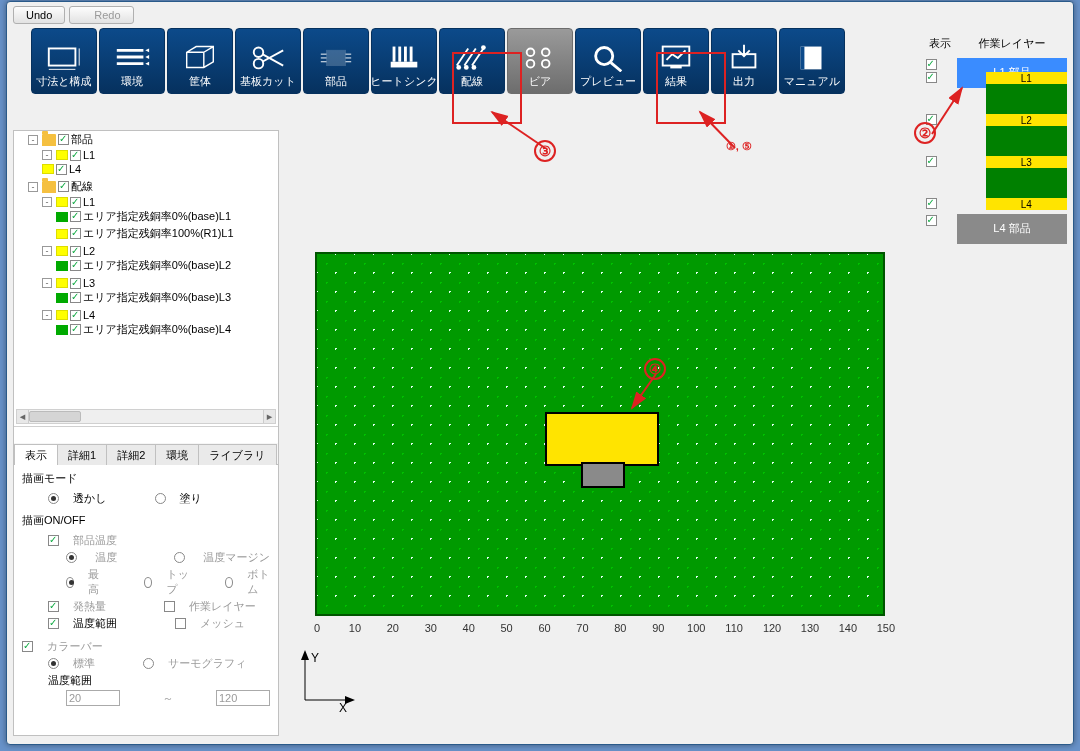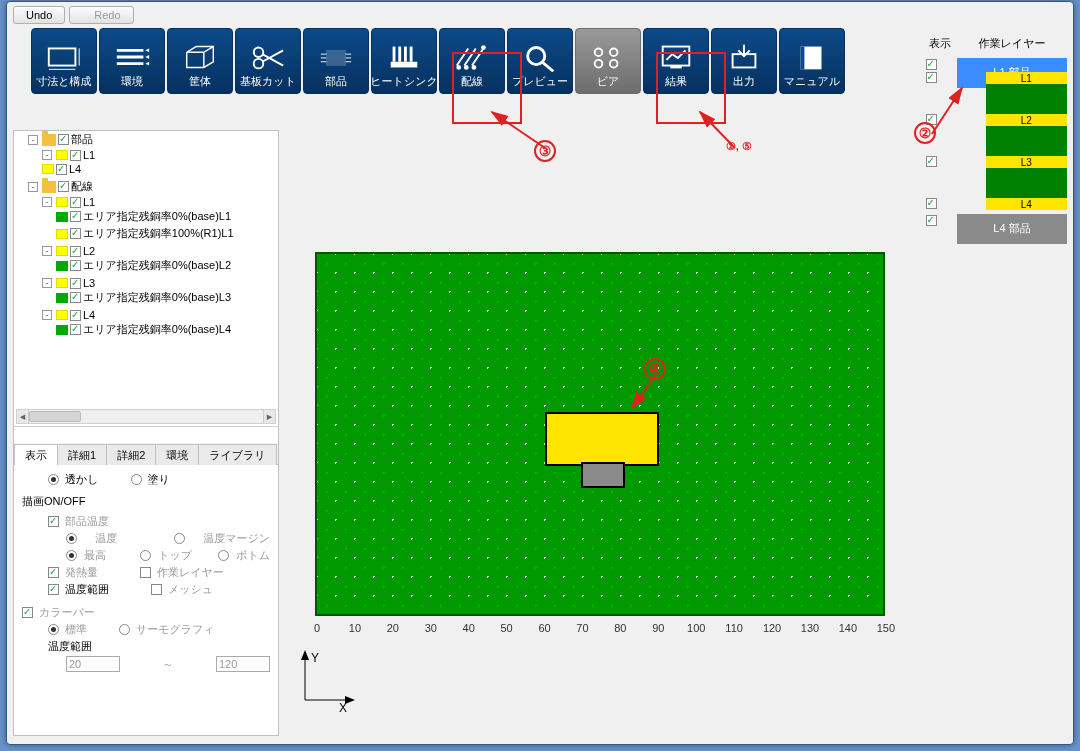--- a/index.html
+++ b/index.html
@@ -44,21 +44,21 @@
   .tree-scroll .thumb { position:absolute; left:12px; top:1px; width: 52px; height: 11px; background: #d5d5d5; border:1px solid #bbb; border-radius:2px; }
   .tree-scroll .arr { position:absolute; top:0; width:12px; height:13px; background:#e8e8e8; border-right:1px solid #ccc; display:flex; align-items:center; justify-content:center; color:#666; }
   .tree-scroll .arr.r { right:0; border-left:1px solid #ccc; border-right:none; }
 
   .tabs { position: absolute; left: 0; top: 312px; right: 0; height: 22px; background: #f6f6f6; border-bottom: 1px solid #c0c0c0; display: flex; }
   .tab { padding: 3px 10px; border: 1px solid #c0c0c0; border-bottom: none; background: #fff; margin-right: -1px; position: relative; top: 1px; }
   .tab.inactive { background: #eaeaea; }
   .proppanel { position: absolute; left: 0; top: 334px; right: 0; bottom: 0; padding: 6px 8px; background: #fff; overflow: hidden; }
   .grp { margin-bottom: 6px; }
   .grplbl { margin-bottom: 4px; }
-  .row { display: flex; align-items: center; gap: 6px; padding: 1px 0; }
+  .row { display: flex; align-items: center; gap: 14px; padding: 1px 0; }
   .radio { width: 11px; height: 11px; border: 1px solid #888; border-radius: 50%; display: inline-block; position: relative; }
   .radio.on::after { content: ""; position: absolute; left: 2px; top: 2px; width: 5px; height: 5px; border-radius: 50%; background: #333; }
   .chk { width: 11px; height: 11px; border: 1px solid #888; display: inline-block; position: relative; background:#fff; }
   .chk.on::after { content: "✓"; position: absolute; top: -2px; left: 0; font-size: 10px; color: #1a4; }
   .disabled-txt { color: #9a9a9a; }
   .num { width: 54px; border: 1px solid #aaa; padding: 1px 2px; display: inline-block; background:#fff; }
   .row.indent { padding-left: 26px; }
   .row.indent2 { padding-left: 44px; justify-content: space-between; }
 
   .canvaspane { position: absolute; left: 272px; top: 0; right: 152px; bottom: 0; }
@@ -170,35 +170,35 @@
       <div class="tbtn">
         <svg viewBox="0 0 40 30">
           <path d="M4 24 L16 6 M12 24 L24 6 M20 24 L32 6" stroke="#fff" stroke-width="2" fill="none"></path>
           <circle cx="6" cy="26" r="2.5" fill="#fff"></circle>
           <circle cx="14" cy="26" r="2.5" fill="#fff"></circle>
           <circle cx="22" cy="26" r="2.5" fill="#fff"></circle>
           <circle cx="32" cy="5" r="2.5" fill="#fff"></circle>
         </svg>
         <span class="lbl">配線</span>
       </div>
-      <div class="tbtn">
-        <svg viewBox="0 0 40 30">
-          <circle cx="16" cy="14" r="9" fill="none" stroke="#fff" stroke-width="3"></circle>
-          <line x1="23" y1="21" x2="34" y2="30" stroke="#fff" stroke-width="3"></line>
-        </svg>
-        <span class="lbl">プレビュー</span>
-      </div>
       <div class="tbtn grey">
         <svg viewBox="0 0 40 30">
           <circle cx="10" cy="10" r="4" fill="none" stroke="#fff" stroke-width="2"></circle>
           <circle cx="26" cy="10" r="4" fill="none" stroke="#fff" stroke-width="2"></circle>
           <circle cx="10" cy="22" r="4" fill="none" stroke="#fff" stroke-width="2"></circle>
           <circle cx="26" cy="22" r="4" fill="none" stroke="#fff" stroke-width="2"></circle>
         </svg>
         <span class="lbl">ビア</span>
+      </div>
+      <div class="tbtn">
+        <svg viewBox="0 0 40 30">
+          <circle cx="16" cy="14" r="9" fill="none" stroke="#fff" stroke-width="3"></circle>
+          <line x1="23" y1="21" x2="34" y2="30" stroke="#fff" stroke-width="3"></line>
+        </svg>
+        <span class="lbl">プレビュー</span>
       </div>
       <div class="tbtn">
         <svg viewBox="0 0 40 30">
           <rect x="6" y="4" width="28" height="20" fill="none" stroke="#fff" stroke-width="2"></rect>
           <polyline points="10,18 16,12 22,16 30,8" fill="none" stroke="#fff" stroke-width="2"></polyline>
           <rect x="14" y="24" width="12" height="3" fill="#fff"></rect>
         </svg>
         <span class="lbl">結果</span>
       </div>
       <div class="tbtn">
@@ -324,20 +324,21 @@
       <div class="tabs">
         <div class="tab">表示</div>
         <div class="tab inactive">詳細1</div>
         <div class="tab inactive">詳細2</div>
         <div class="tab inactive">環境</div>
         <div class="tab inactive">ライブラリ</div>
       </div>
 
       <div class="proppanel">
         <div class="grp">
+          <div class="grplbl">描画モード</div>
           <div class="row indent">
             <span class="radio on"></span>
               <span>透かし</span>
             <span style="width:20px"></span>
             <span class="radio"></span>
               <span>塗り</span>
           </div>
         </div>
         <div class="grp">
           <div class="grplbl">描画ON/OFF</div>

